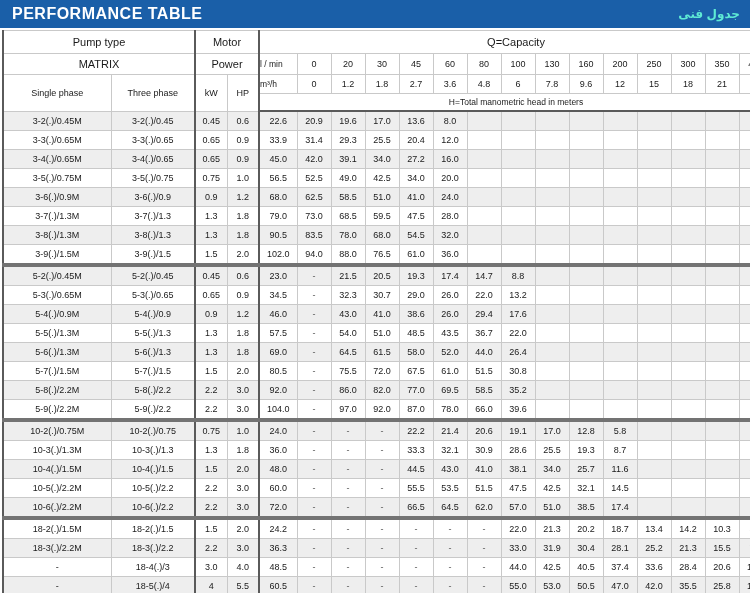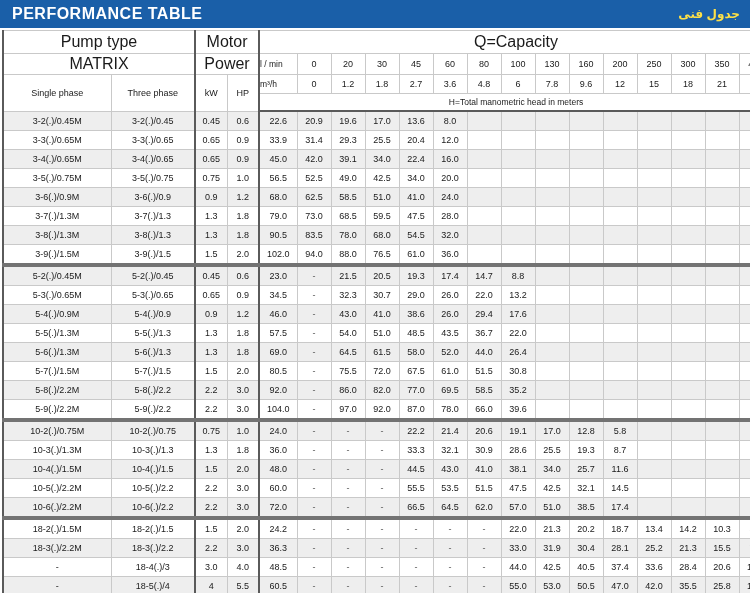--- a/index.html
+++ b/index.html
@@ -20,21 +20,21 @@
     padding:0 10px 0 12px;
     box-sizing:border-box;
   }
   .titlebar .t-left{
     color:#ffffff;
     font-size:16px;
     font-weight:bold;
     letter-spacing:.5px;
   }
   .titlebar .t-right{
-    color:#fde047;
+    color:#5eead4;
     font-size:12px;
     font-weight:bold;
     direction:rtl;
   }
 
   
   table{
     border-collapse:collapse;
     table-layout:fixed;
     width:746px;
@@ -47,21 +47,21 @@
     text-align:center;
     vertical-align:middle;
     font-weight:normal;
     white-space:nowrap;
     overflow:hidden;
   }
   
   table{border:1px solid #5a5a5a;}
 
   
-  .hd{font-size:16px;}
+  .hd{font-size:11px;}
   .hd-sm{font-size:9px;}
   .hd-unit{font-size:8.5px;text-align:left;}
   .hd-note{font-size:8.5px;}
 
   thead td{background:#ffffff;height:18px;}
 
   
   .sep-r{border-right:2px solid #5a5a5a;}
   .sep-l{border-left:2px solid #5a5a5a;}
   .sep-b{border-bottom:2px solid #5a5a5a;}
@@ -207,21 +207,21 @@
         </tr>
         <tr class="alt">
           <td class="c-name sep-l">3-4(.)/0.65M</td>
           <td class="c-name">3-4(.)/0.65</td>
           <td class="c-num sep-l">0.65</td>
           <td class="c-num">0.9</td>
           <td class="c-val  sep-l">45.0</td>
           <td class="c-val">42.0</td>
           <td class="c-val">39.1</td>
           <td class="c-val">34.0</td>
-          <td class="c-val">22.4</td>
+          <td class="c-val">27.2</td>
           <td class="c-val">16.0</td>
           <td class="c-val"></td>
           <td class="c-val"></td>
           <td class="c-val"></td>
           <td class="c-val"></td>
           <td class="c-val"></td>
           <td class="c-val"></td>
           <td class="c-val"></td>
           <td class="c-val"></td>
           <td class="c-val  sep-r"></td>

